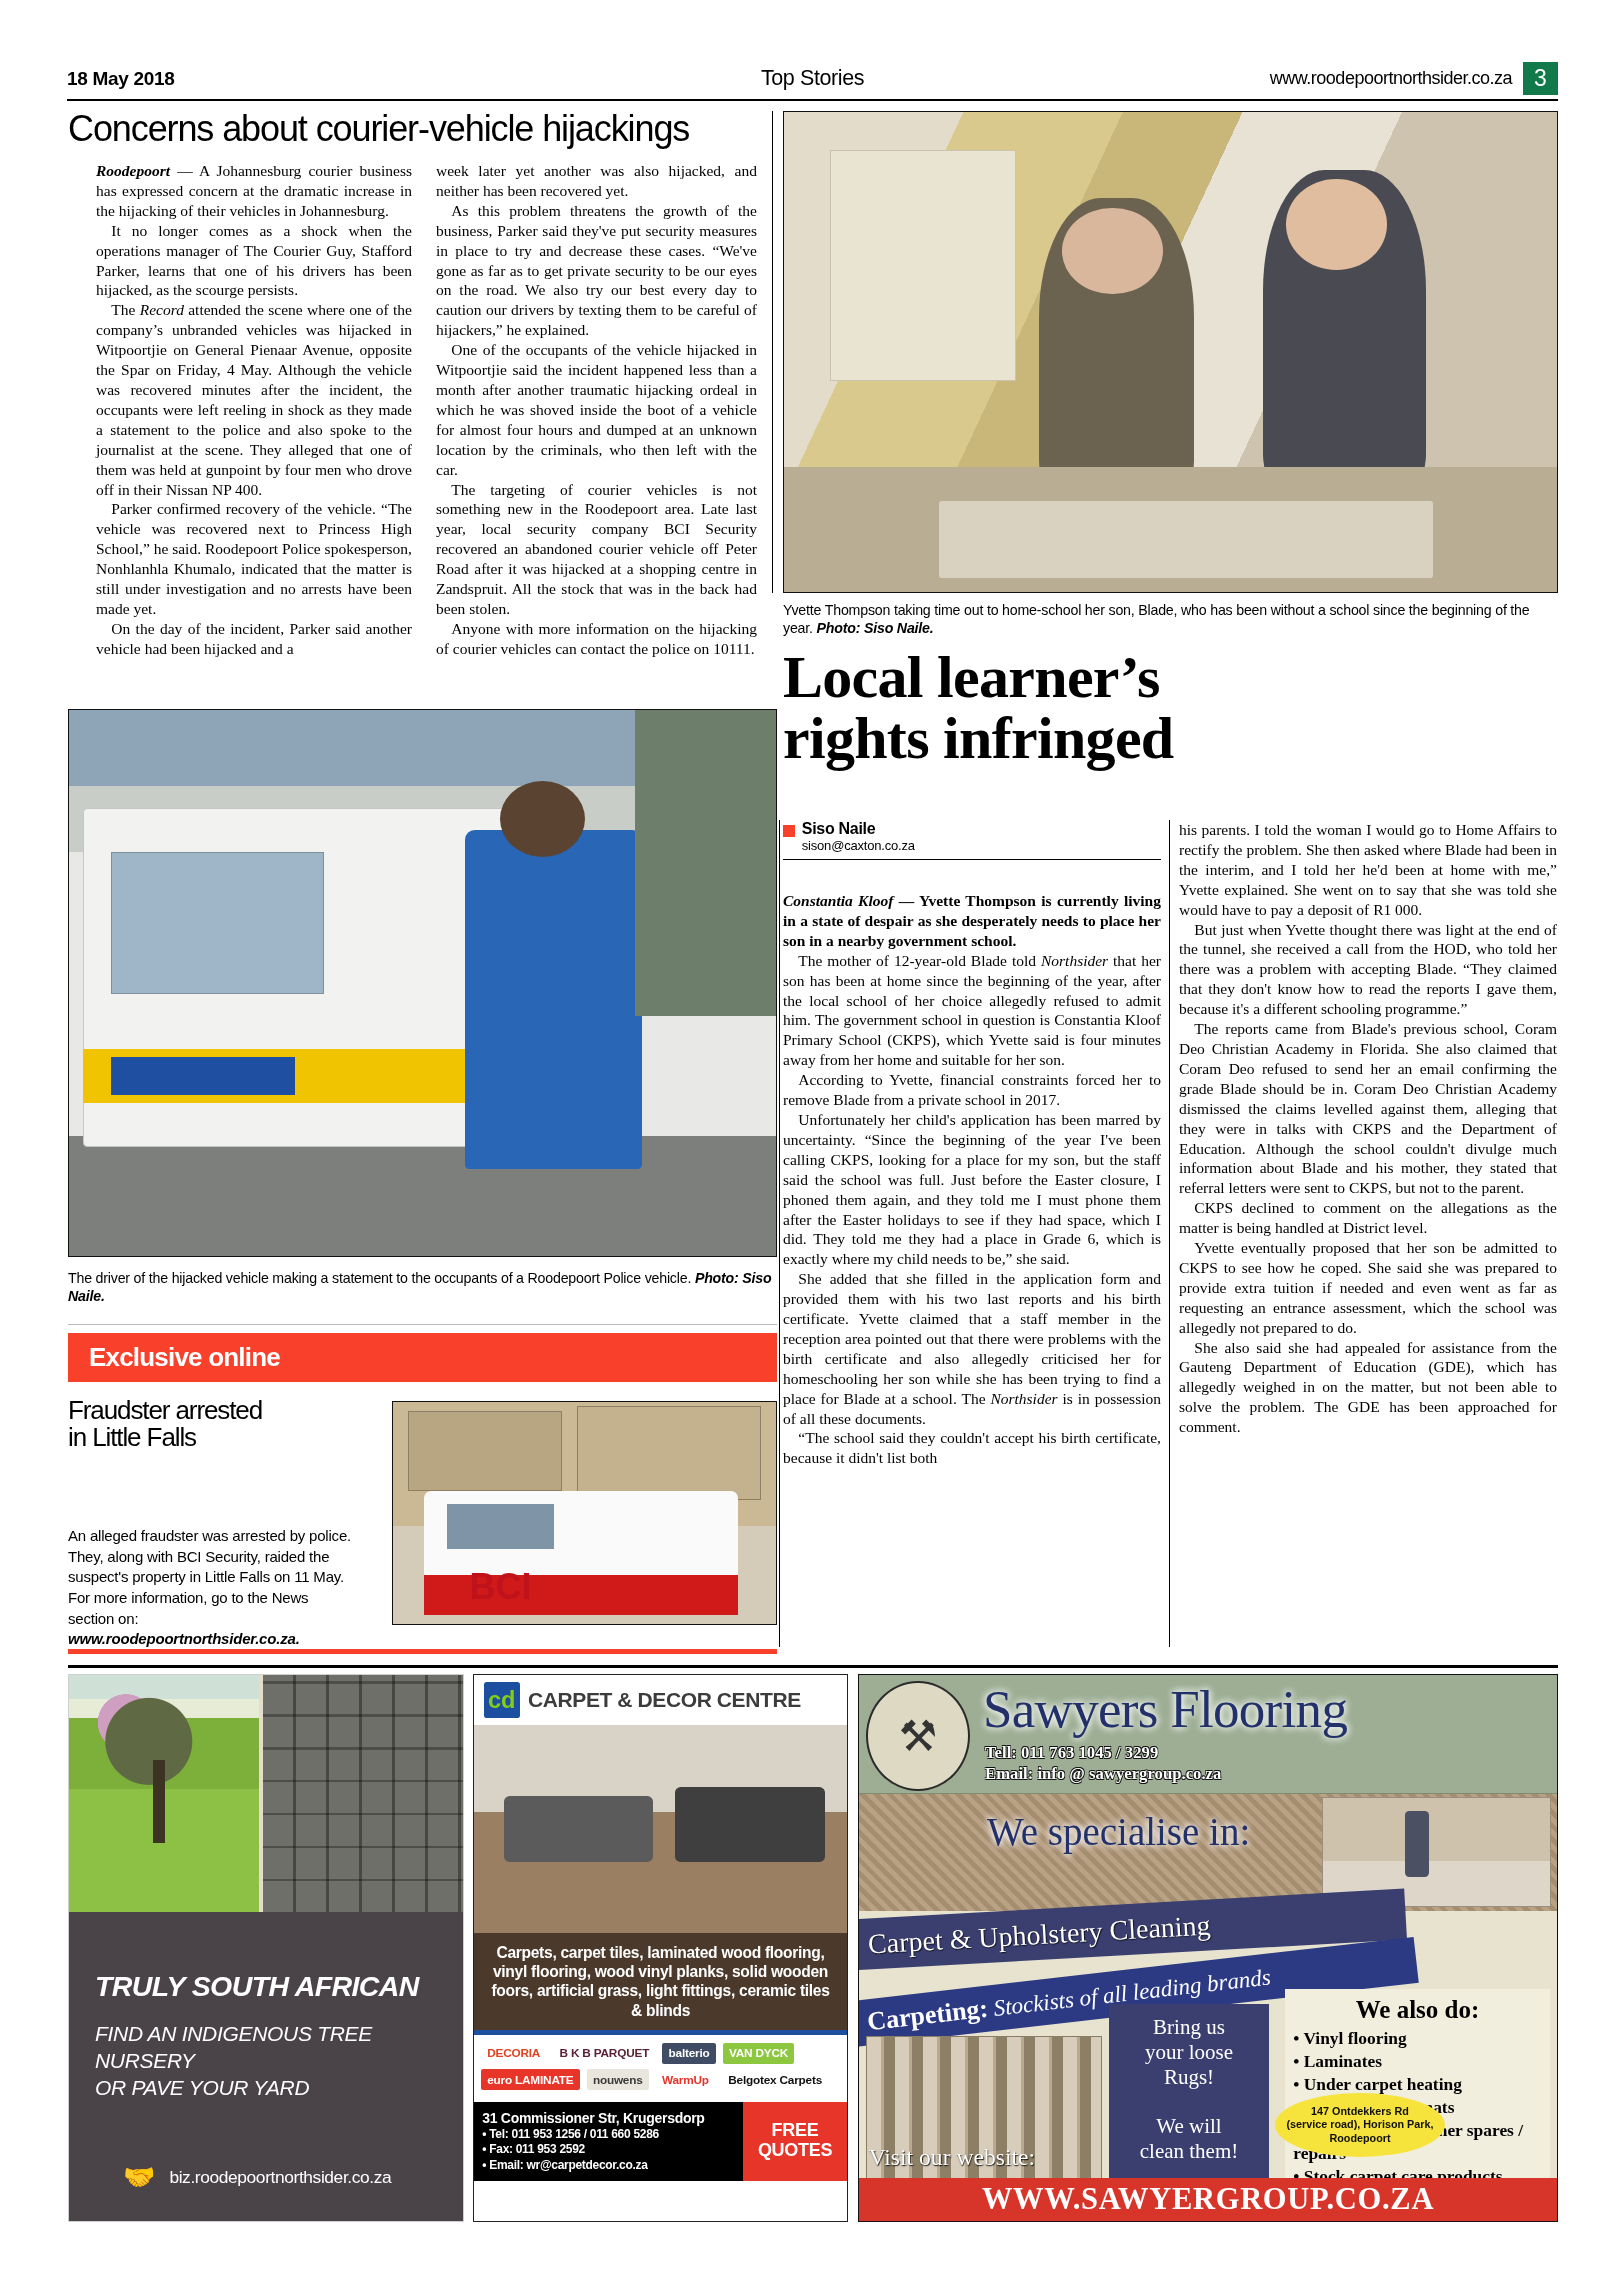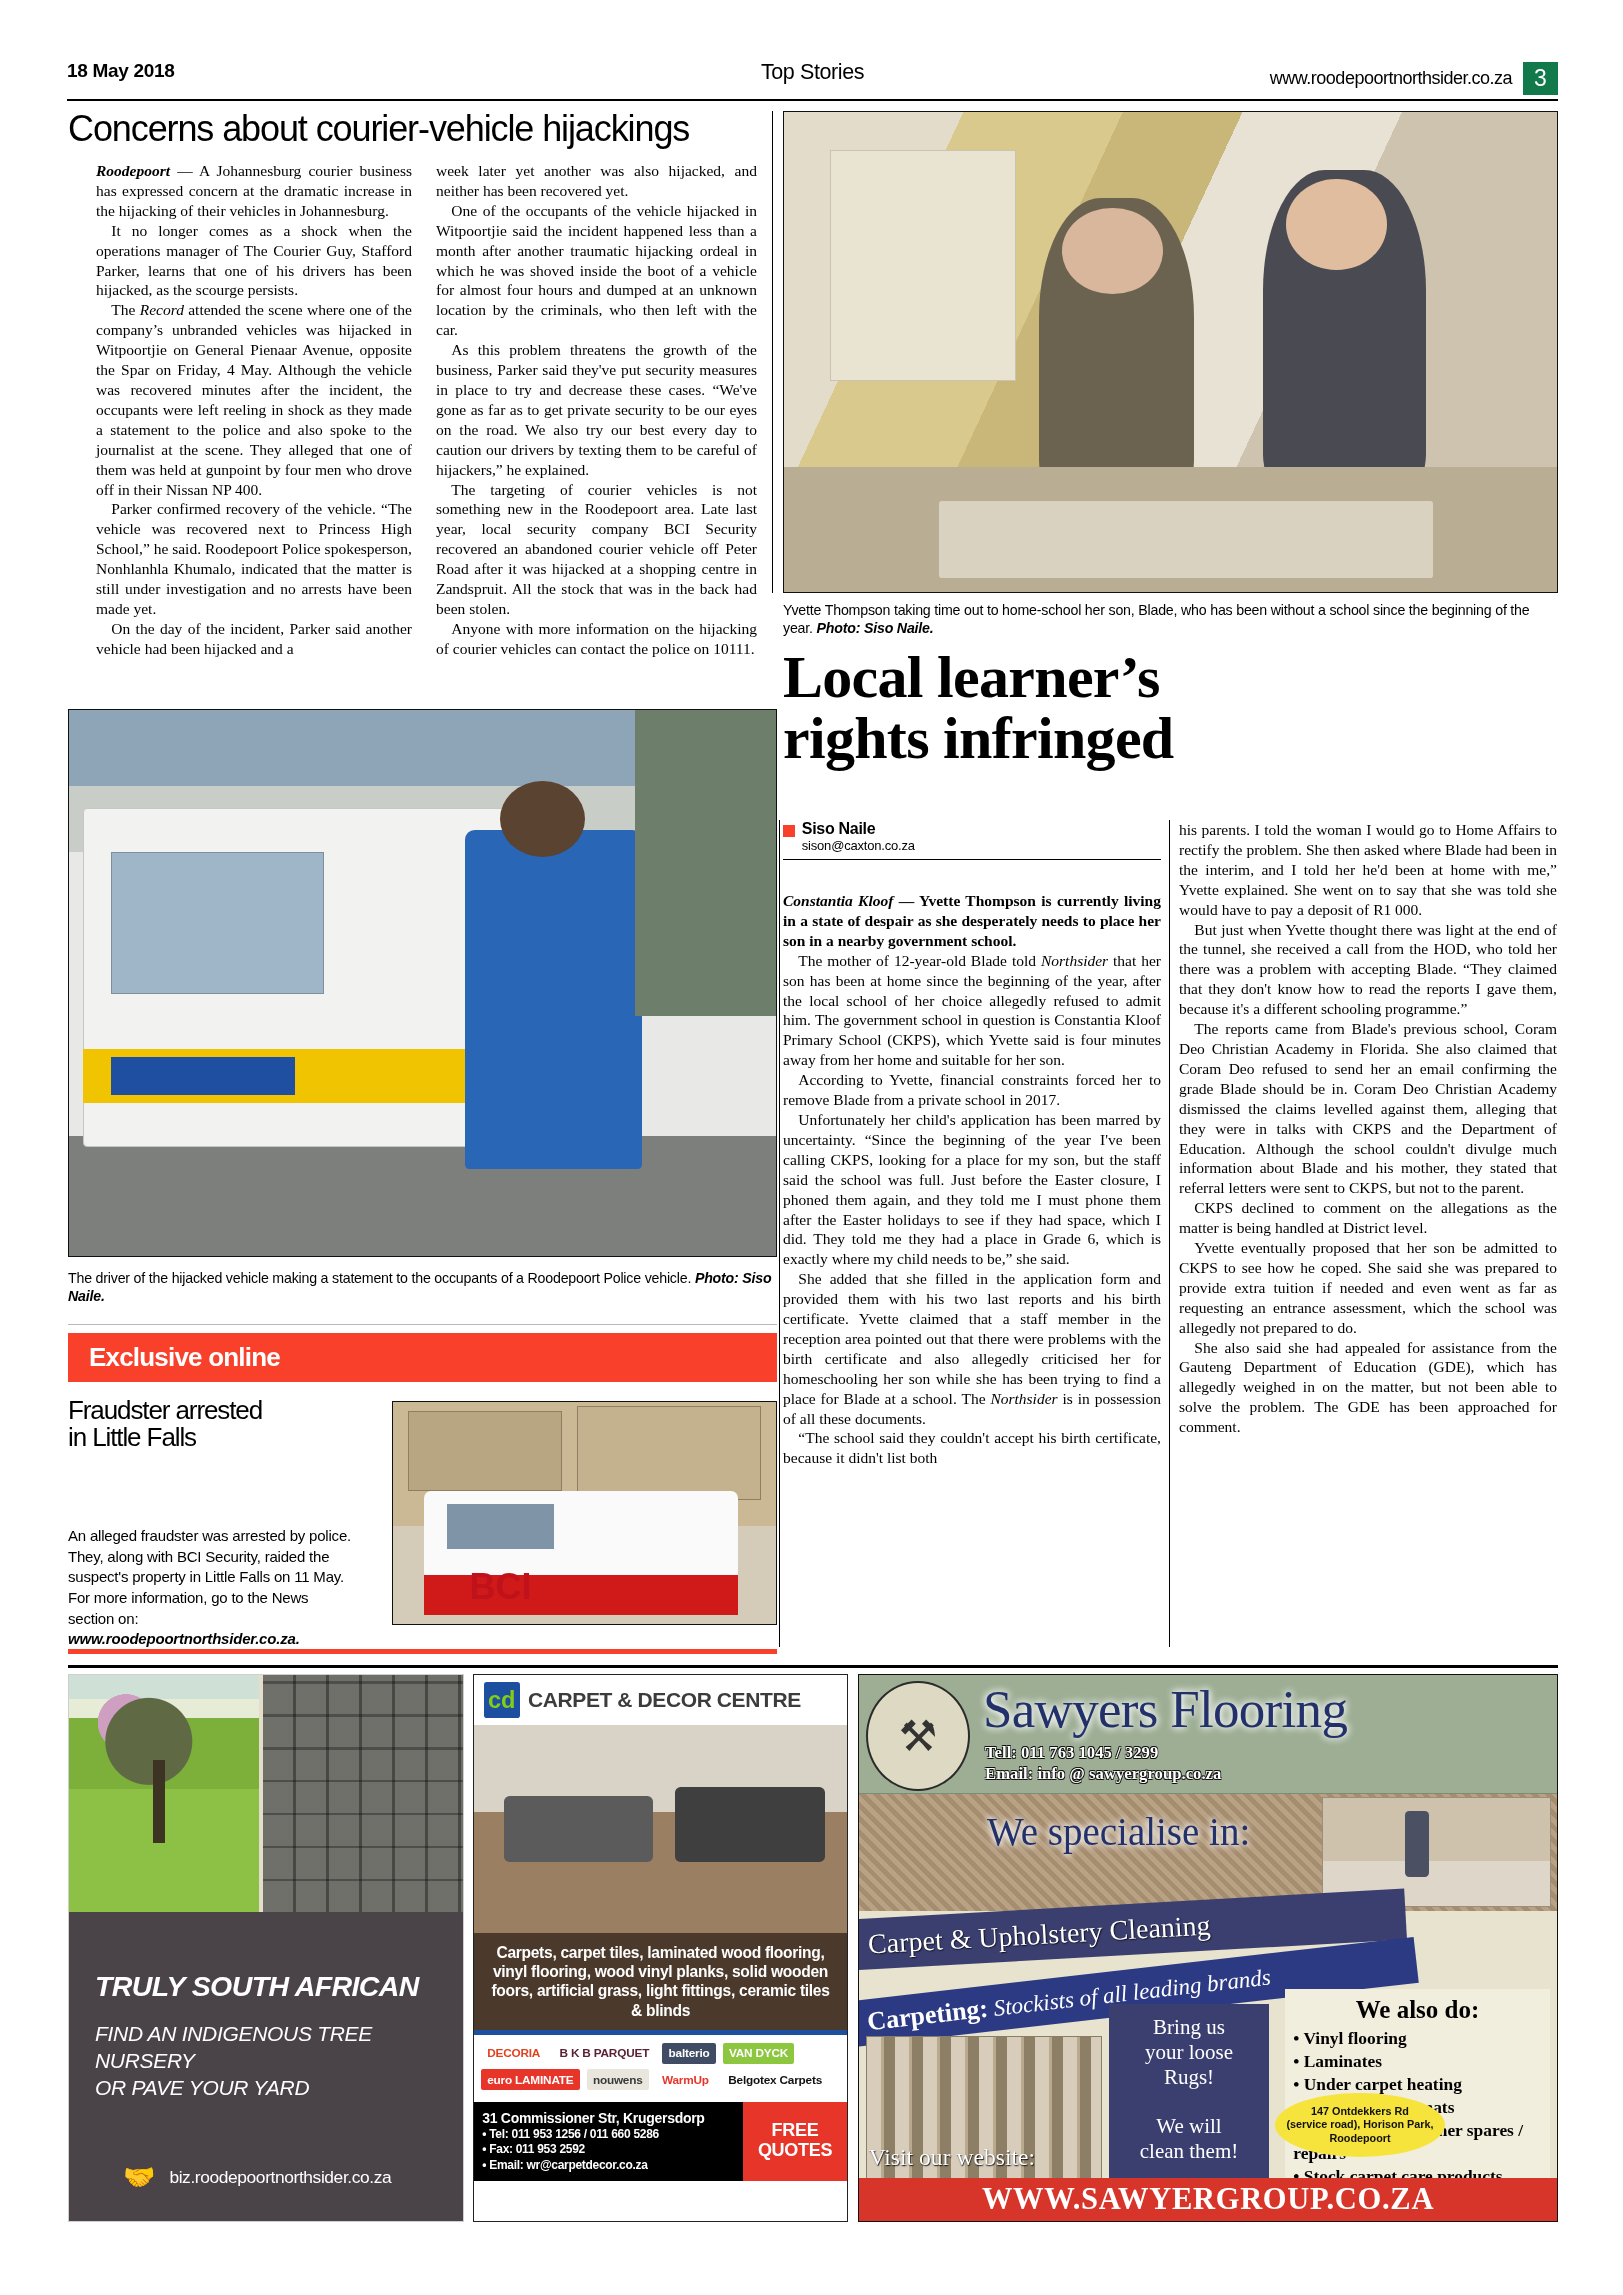--- a/index.html
+++ b/index.html
@@ -10,21 +10,21 @@
     font-family: "Liberation Serif", serif;
     color: #000;
     position: relative;
     overflow: hidden;
   }
   .page { position: absolute; inset: 0; background: #fff; }
 
   
   .masthead {
     position: absolute; left: 67px; top: 60px; width: 1491px; height: 37px;
-    display: flex; justify-content: space-between;
+    display: flex; align-items: center; justify-content: space-between;
   }
   .masthead .date {
     font-family: "Liberation Sans", sans-serif;
     font-weight: bold; font-size: 19px; letter-spacing: -0.3px;
   }
   .masthead .section {
     font-family: "Liberation Sans", sans-serif;
     font-size: 21.5px; letter-spacing: -0.4px;
     position: absolute; left: 50%; transform: translateX(-50%);
   }
@@ -362,22 +362,22 @@
   <div class="a1-c1 body-serif">
     <p class="first"><b><i>Roodepoort</i></b> — A Johannesburg courier business has expressed concern at the dramatic increase in the hijacking of their vehicles in Johannesburg.</p>
     <p>It no longer comes as a shock when the operations manager of The Courier Guy, Stafford Parker, learns that one of his drivers has been hijacked, as the scourge persists.</p>
     <p>The <i>Record</i> attended the scene where one of the company’s unbranded vehicles was hijacked in Witpoortjie on General Pienaar Avenue, opposite the Spar on Friday, 4 May. Although the vehicle was recovered minutes after the incident, the occupants were left reeling in shock as they made a statement to the police and also spoke to the journalist at the scene. They alleged that one of them was held at gunpoint by four men who drove off in their Nissan NP 400.</p>
     <p>Parker confirmed recovery of the vehicle. “The vehicle was recovered next to Princess High School,” he said. Roodepoort Police spokesperson, Nonhlanhla Khumalo, indicated that the matter is still under investigation and no arrests have been made yet.</p>
     <p>On the day of the incident, Parker said another vehicle had been hijacked and a</p>
   </div>
 
   <div class="a1-c2 body-serif">
     <p class="first">week later yet another was also hijacked, and neither has been recovered yet.</p>
+    <p>As this problem threatens the growth of the business, Parker said they've put security measures in place to try and decrease these cases. “We've gone as far as to get private security to be our eyes on the road. We also try our best every day to caution our drivers by texting them to be careful of hijackers,” he explained.</p>
     <p>One of the occupants of the vehicle hijacked in Witpoortjie said the incident happened less than a month after another traumatic hijacking ordeal in which he was shoved inside the boot of a vehicle for almost four hours and dumped at an unknown location by the criminals, who then left with the car.</p>
-    <p>As this problem threatens the growth of the business, Parker said they've put security measures in place to try and decrease these cases. “We've gone as far as to get private security to be our eyes on the road. We also try our best every day to caution our drivers by texting them to be careful of hijackers,” he explained.</p>
     <p>The targeting of courier vehicles is not something new in the Roodepoort area. Late last year, local security company BCI Security recovered an abandoned courier vehicle off Peter Road after it was hijacked at a shopping centre in Zandspruit. All the stock that was in the back had been stolen.</p>
     <p>Anyone with more information on the hijacking of courier vehicles can contact the police on 10111.</p>
   </div>
 
   <div class="vrule" style="left:772px; top:111px; height:482px;"></div>
 
   <div class="photo a1-photo" style="background:
          linear-gradient(115deg,#e3dccb 0 18%, #d9c98d 18% 34%, #c9b679 34% 46%, #e8e2d4 46% 62%, #cdc3ae 62% 100%);">
     <div style="position:absolute;left:6%;top:8%;width:24%;height:48%;background:#e9e3d2;border:0.7px solid #cbc3ae;"></div>
     <div style="position:absolute;left:33%;top:18%;width:20%;height:62%;background:#6b6350;border-radius:40% 40% 12% 12%;"></div>

